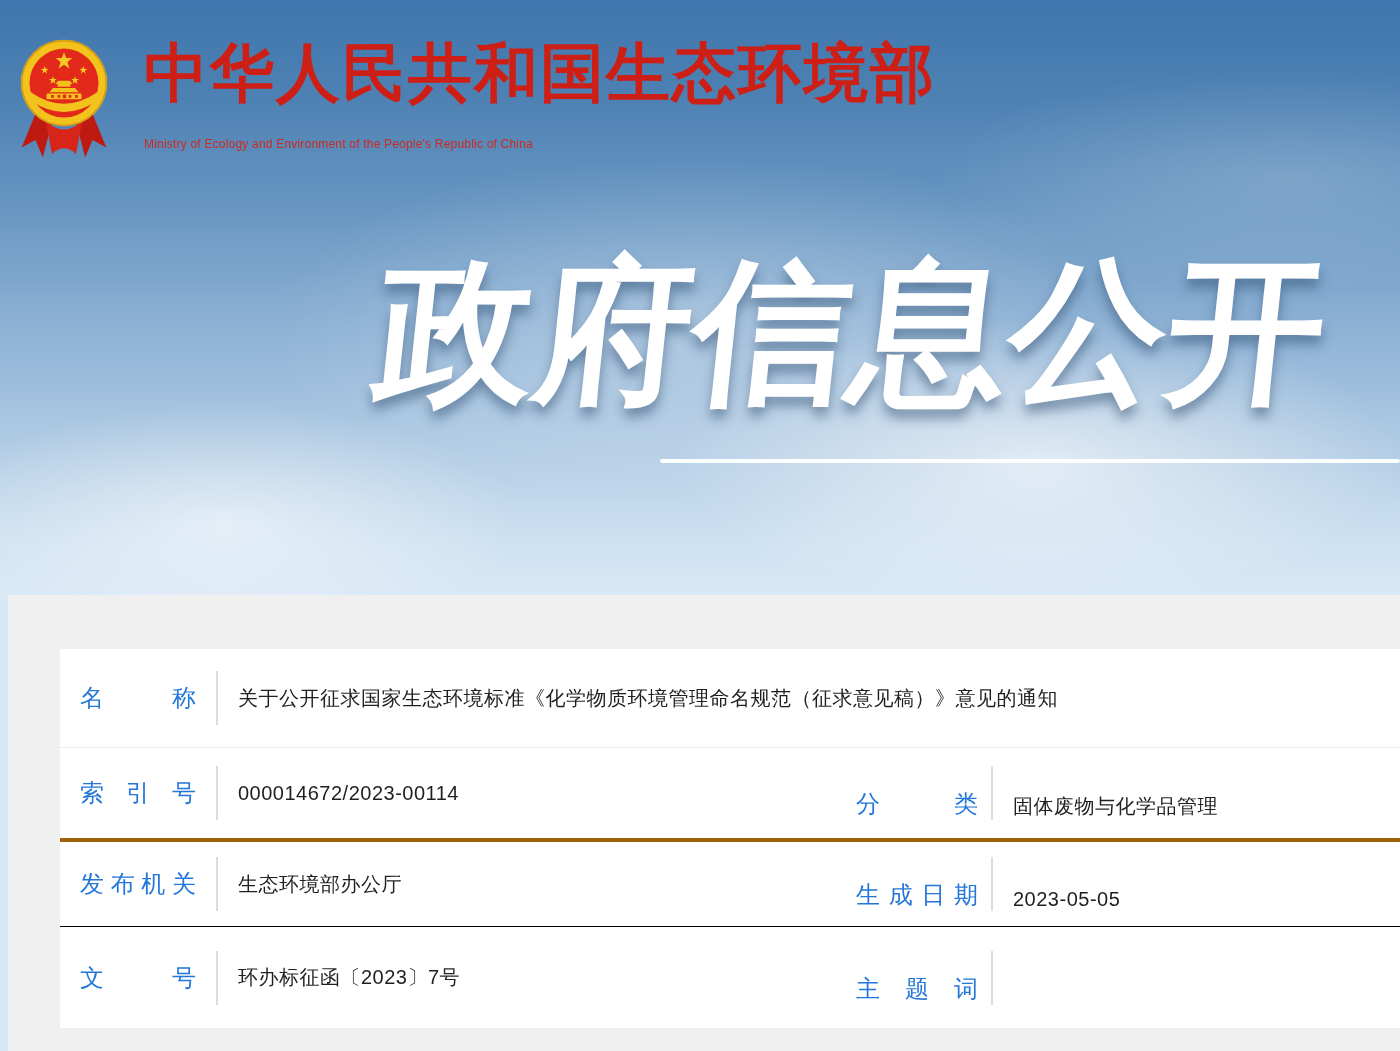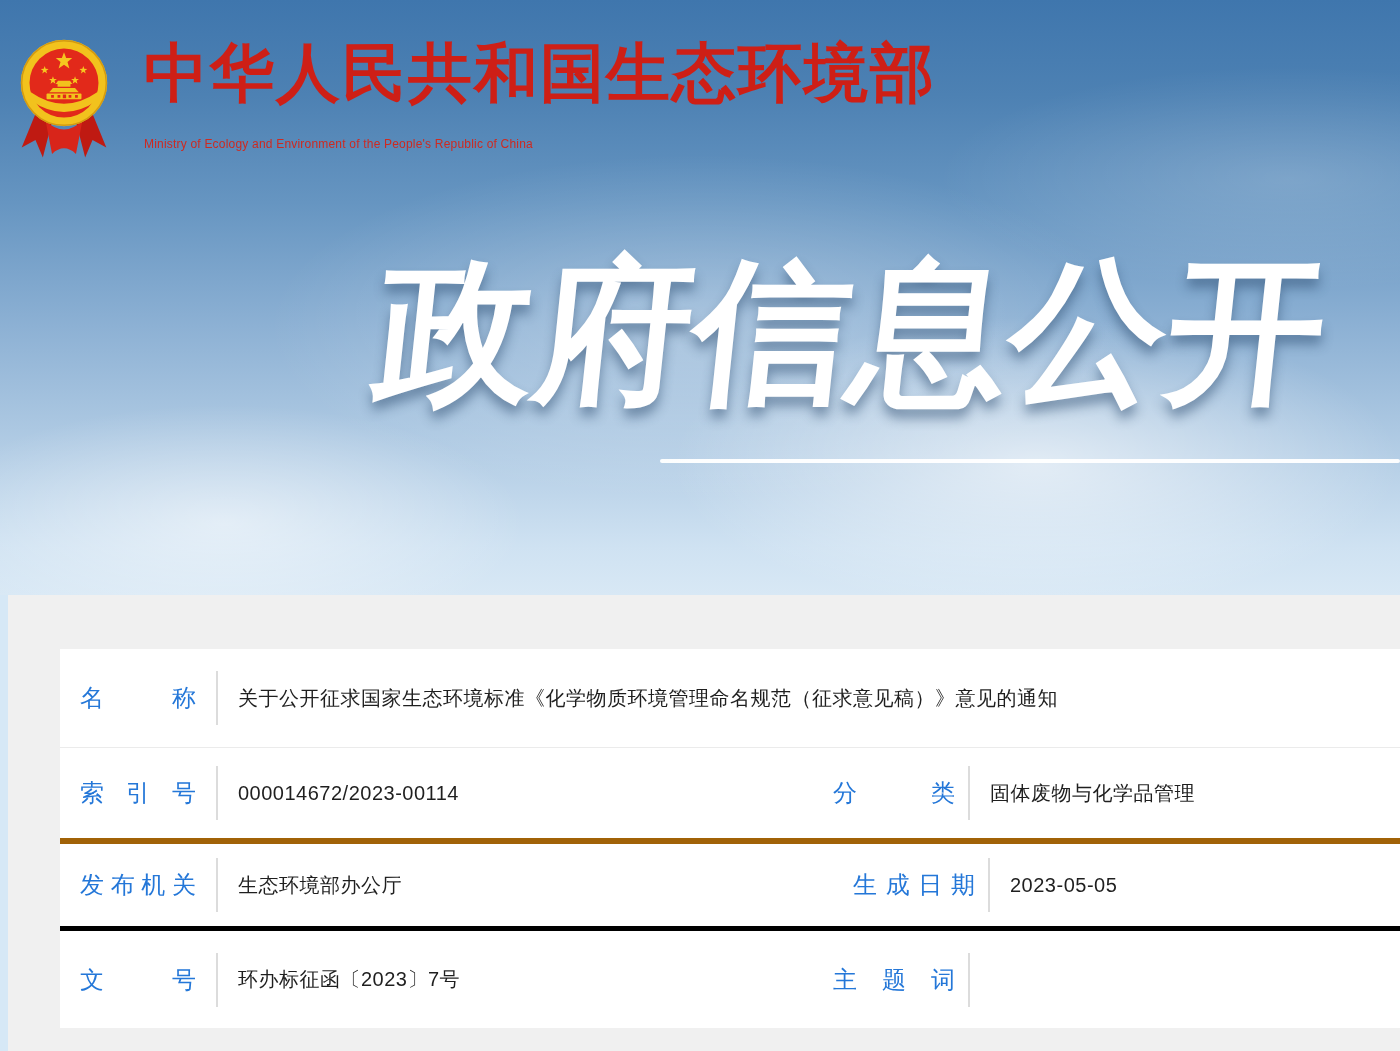--- a/index.html
+++ b/index.html
@@ -76,25 +76,25 @@
   }
   .info-card {
     position: absolute; left: 52px; top: 54px;
     width: 1340px; height: 379px;
     background: #ffffff;
   }
 
   .info-row { display: flex; align-items: center; }
   .row-name   { height: 98px; }
   .row-index  { height: 91px; border-top: 1px solid #ebebeb; }
-  .row-organ  { height: 88px; border-top: 6px solid #a16207; gap: 20px; }
-  .row-docnum { height: 102px; border-top: 5px solid #000000; }
+  .row-organ  { height: 88px; border-top: 4px solid #a16207; }
+  .row-docnum { height: 102px; border-top: 1px solid #000000; }
 
   .col-left { display: flex; align-items: center; flex: 0 0 773px; width: 773px; }
-  .col-right { display: flex; align-items: center; flex: 1; }
+  .col-right { display: flex; align-items: flex-end; flex: 1; margin-left: 23px; }
 
   .field-label {
     display: inline-block;
     flex: 0 0 116px; width: 116px;
     margin-left: 20px;
     color: #2477d8;
     font-size: 24px;
     text-align: justify;
     text-align-last: justify;
     text-justify: inter-character;

